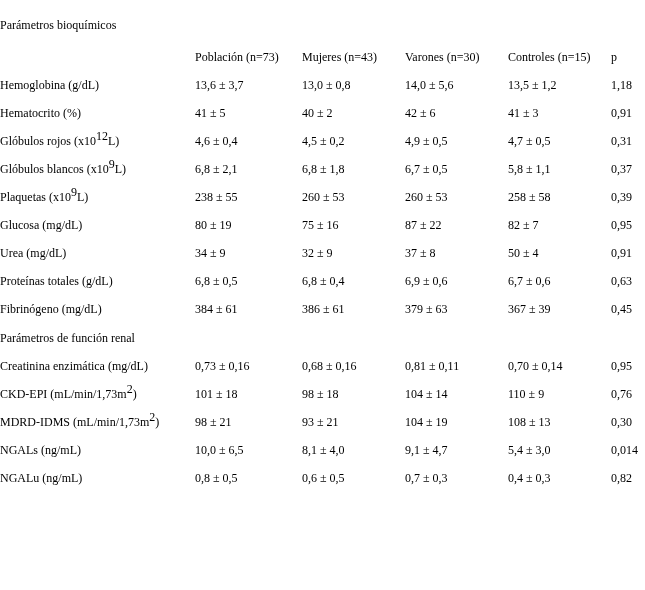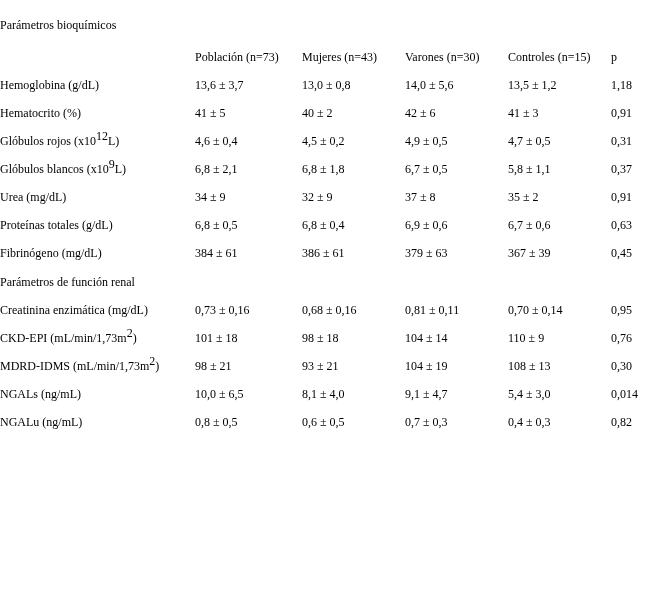--- a/index.html
+++ b/index.html
@@ -109,25 +109,41 @@
         </tr>
         <tr class="data-row">
           <td class="label"><span>Glóbulos blancos (x10</span><span class="sup">9</span><span>L)</span></td>
           <td class="val">6,8 ± 2,1</td>
           <td class="val">6,8 ± 1,8</td>
           <td class="val">6,7 ± 0,5</td>
           <td class="val">5,8 ± 1,1</td>
           <td class="pval">0,37</td>
         </tr>
         <tr class="data-row">
+          <td class="label"><span>Plaquetas (x10</span><span class="sup">9</span><span>L)</span></td>
+          <td class="val">238 ± 55</td>
+          <td class="val">260 ± 53</td>
+          <td class="val">260 ± 53</td>
+          <td class="val">258 ± 58</td>
+          <td class="pval">0,39</td>
+        </tr>
+        <tr class="data-row">
+          <td class="label"><span>Glucosa (mg/dL)</span></td>
+          <td class="val">80 ± 19</td>
+          <td class="val">75 ± 16</td>
+          <td class="val">87 ± 22</td>
+          <td class="val">82 ± 7</td>
+          <td class="pval">0,95</td>
+        </tr>
+        <tr class="data-row">
           <td class="label"><span>Urea (mg/dL)</span></td>
           <td class="val">34 ± 9</td>
           <td class="val">32 ± 9</td>
           <td class="val">37 ± 8</td>
-          <td class="val">35 ± 2</td>
+          <td class="val">50 ± 4</td>
           <td class="pval">0,91</td>
         </tr>
         <tr class="data-row">
           <td class="label"><span>Proteínas totales (g/dL)</span></td>
           <td class="val">6,8 ± 0,5</td>
           <td class="val">6,8 ± 0,4</td>
           <td class="val">6,9 ± 0,6</td>
           <td class="val">6,7 ± 0,6</td>
           <td class="pval">0,63</td>
         </tr>

